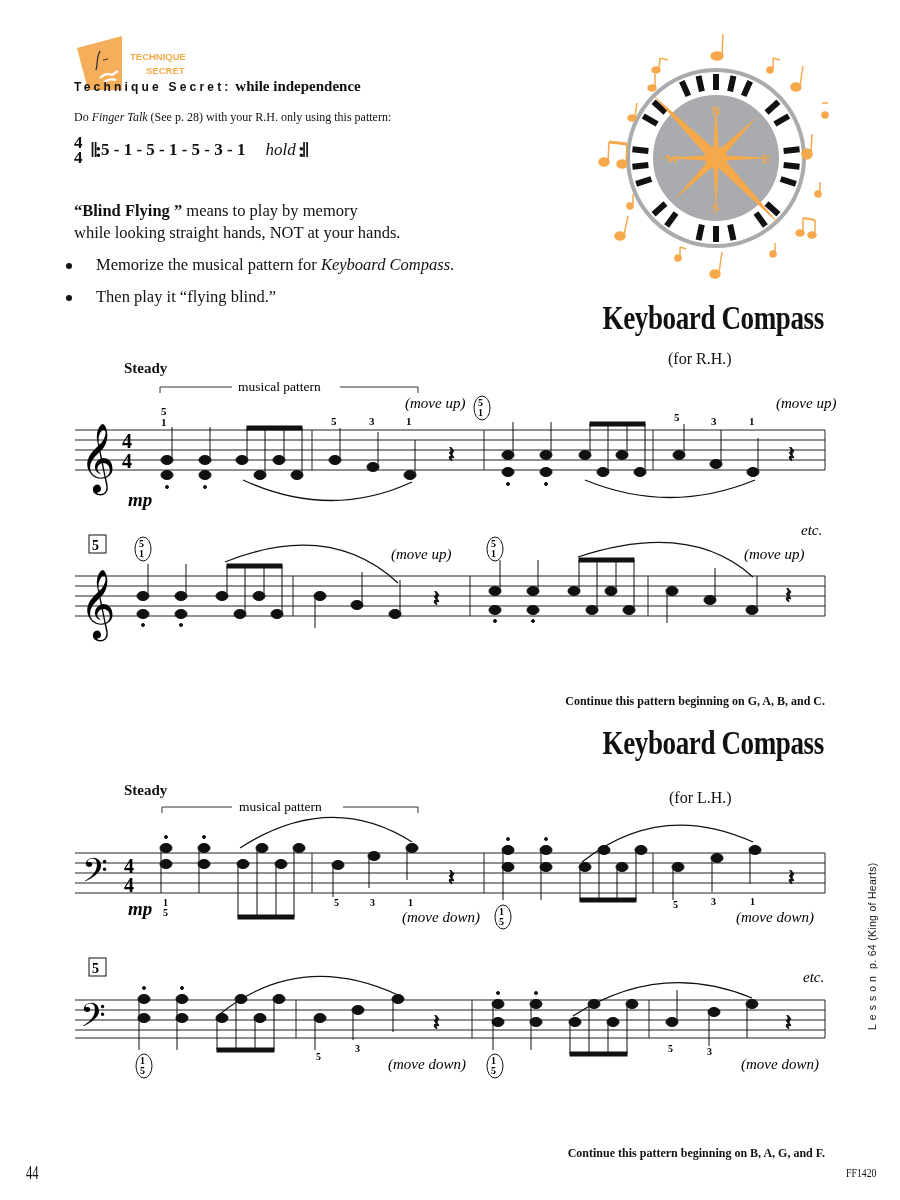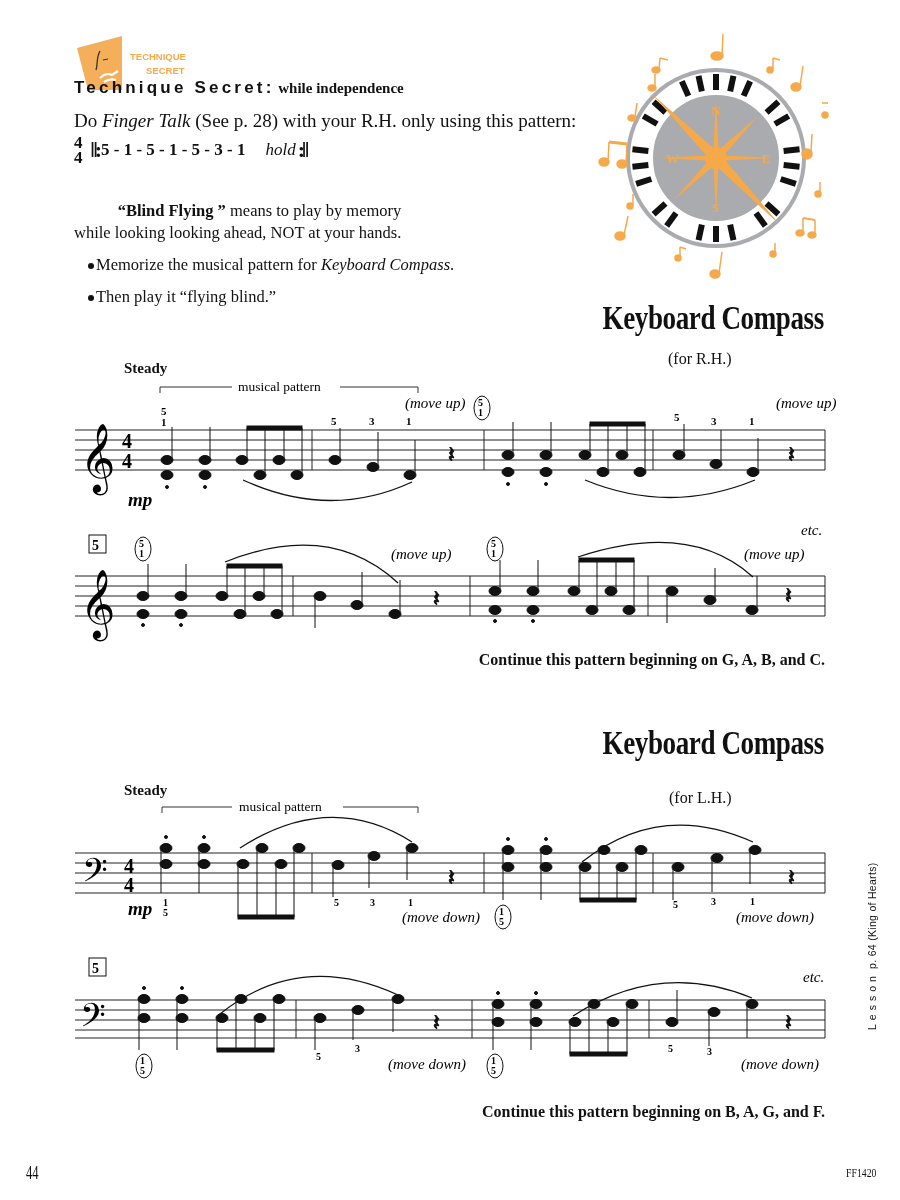--- a/index.html
+++ b/index.html
@@ -1,33 +1,33 @@
 <!DOCTYPE html>
 <html><head>
 <meta charset="utf-8">
 <style>
   html, body { margin:0; padding:0; background:#fff; }
   body { width:900px; height:1200px; position:relative; overflow:hidden; font-family:"Liberation Serif", serif; color:#111; }
   .abs { position:absolute; }
   .ts-badge { left:74px; top:34px; width:120px; height:58px; }
   .ts-title { left:74px; top:78px; font-size:15px; font-weight:bold; }
-  .ts-title .cond { font-family:"Liberation Sans", sans-serif; letter-spacing:3.2px; font-weight:bold; font-size:17px; }
-  .ts-line { left:74px; top:110px; font-size:19px; }
+  .ts-title .cond { font-family:"Liberation Sans", sans-serif; letter-spacing:3.2px; font-weight:bold; font-size:12px; }
+  .ts-line { left:74px; top:110px; font-size:12px; }
   .ts-pattern { left:74px; top:135px; font-size:17px; font-weight:bold; display:flex; align-items:center; }
   .ts-pattern .ts-sig { display:flex; flex-direction:column; line-height:15px; font-size:17px; margin-right:6px; }
   .ts-pattern .rep { font-weight:bold; font-size:22px; letter-spacing:-3px; margin:0 2px; }
   .ts-pattern .hold { font-style:italic; font-weight:normal; margin-left:20px; }
-  .blind1 { left:74px; top:200px; font-size:16.5px; line-height:22px;text-align:right; }
-  .bullet { left:84px; font-size:16.5px; display:flex; gap:2px; }
+  .blind1 { left:74px; top:200px; font-size:16.5px; line-height:22px; }
+  .bullet { left:62px; font-size:16.5px; display:flex; gap:24px; }
   .bullet .dot { width:6px; height:6px; border-radius:50%; background:#111; margin-top:8px; margin-left:4px; }
   .compass { left:590px; top:30px; width:250px; height:250px; }
   .piece-title { right:76px; font-size:33px; font-weight:bold; transform:scaleX(0.82); transform-origin:right center; letter-spacing:-0.5px; }
   .piece-sub { font-size:16px;margin-left:13px; }
   .tempo { font-size:15px; font-weight:bold; }
-  .continue { right:75px; font-size:16px; font-weight:bold; }
+  .continue { right:75px; font-size:12px; font-weight:bold;margin-top:43px; }
   .side-note { left:866px; top:1030px; transform:rotate(-90deg); transform-origin:left top; font-family:"Liberation Sans", sans-serif; font-size:10.5px; white-space:nowrap; letter-spacing:0.3px; }
   .side-note .sp { letter-spacing:4px; }
   .page-num { left:26px; top:1163px; font-size:18px; transform:scaleX(0.7); transform-origin:left; }
   .code { right:24px; top:1165px; font-size:13px; transform:scaleX(0.75); transform-origin:right; }
   svg text { font-family:"Liberation Serif", serif; }
 </style>
 </head>
 <body>
 
 <div class="abs ts-badge">
@@ -54,21 +54,21 @@
     <span>4</span>
   </div>
   <span class="rep">‖:</span>
   <span>5 - 1 - 5 - 1 - 5 - 3 - 1</span>
   <span class="hold">hold</span>
   <span class="rep">:‖</span>
 </div>
 
 <div class="abs blind1">
   <b>“Blind Flying ”</b><span> means to play by memory</span><br>
-  <span>while looking looking ahead, NOT at your hands.</span>
+  <span>while looking straight hands, NOT at your hands.</span>
 </div>
 
 <div class="abs bullet" style="top:255px">
   <span class="dot"></span>
   <span><span>Memorize the musical pattern for </span><i>Keyboard Compass</i><span>.</span></span>
 </div>
 <div class="abs bullet" style="top:287px">
   <span class="dot"></span>
   <span>Then play it “flying blind.”</span>
 </div>

